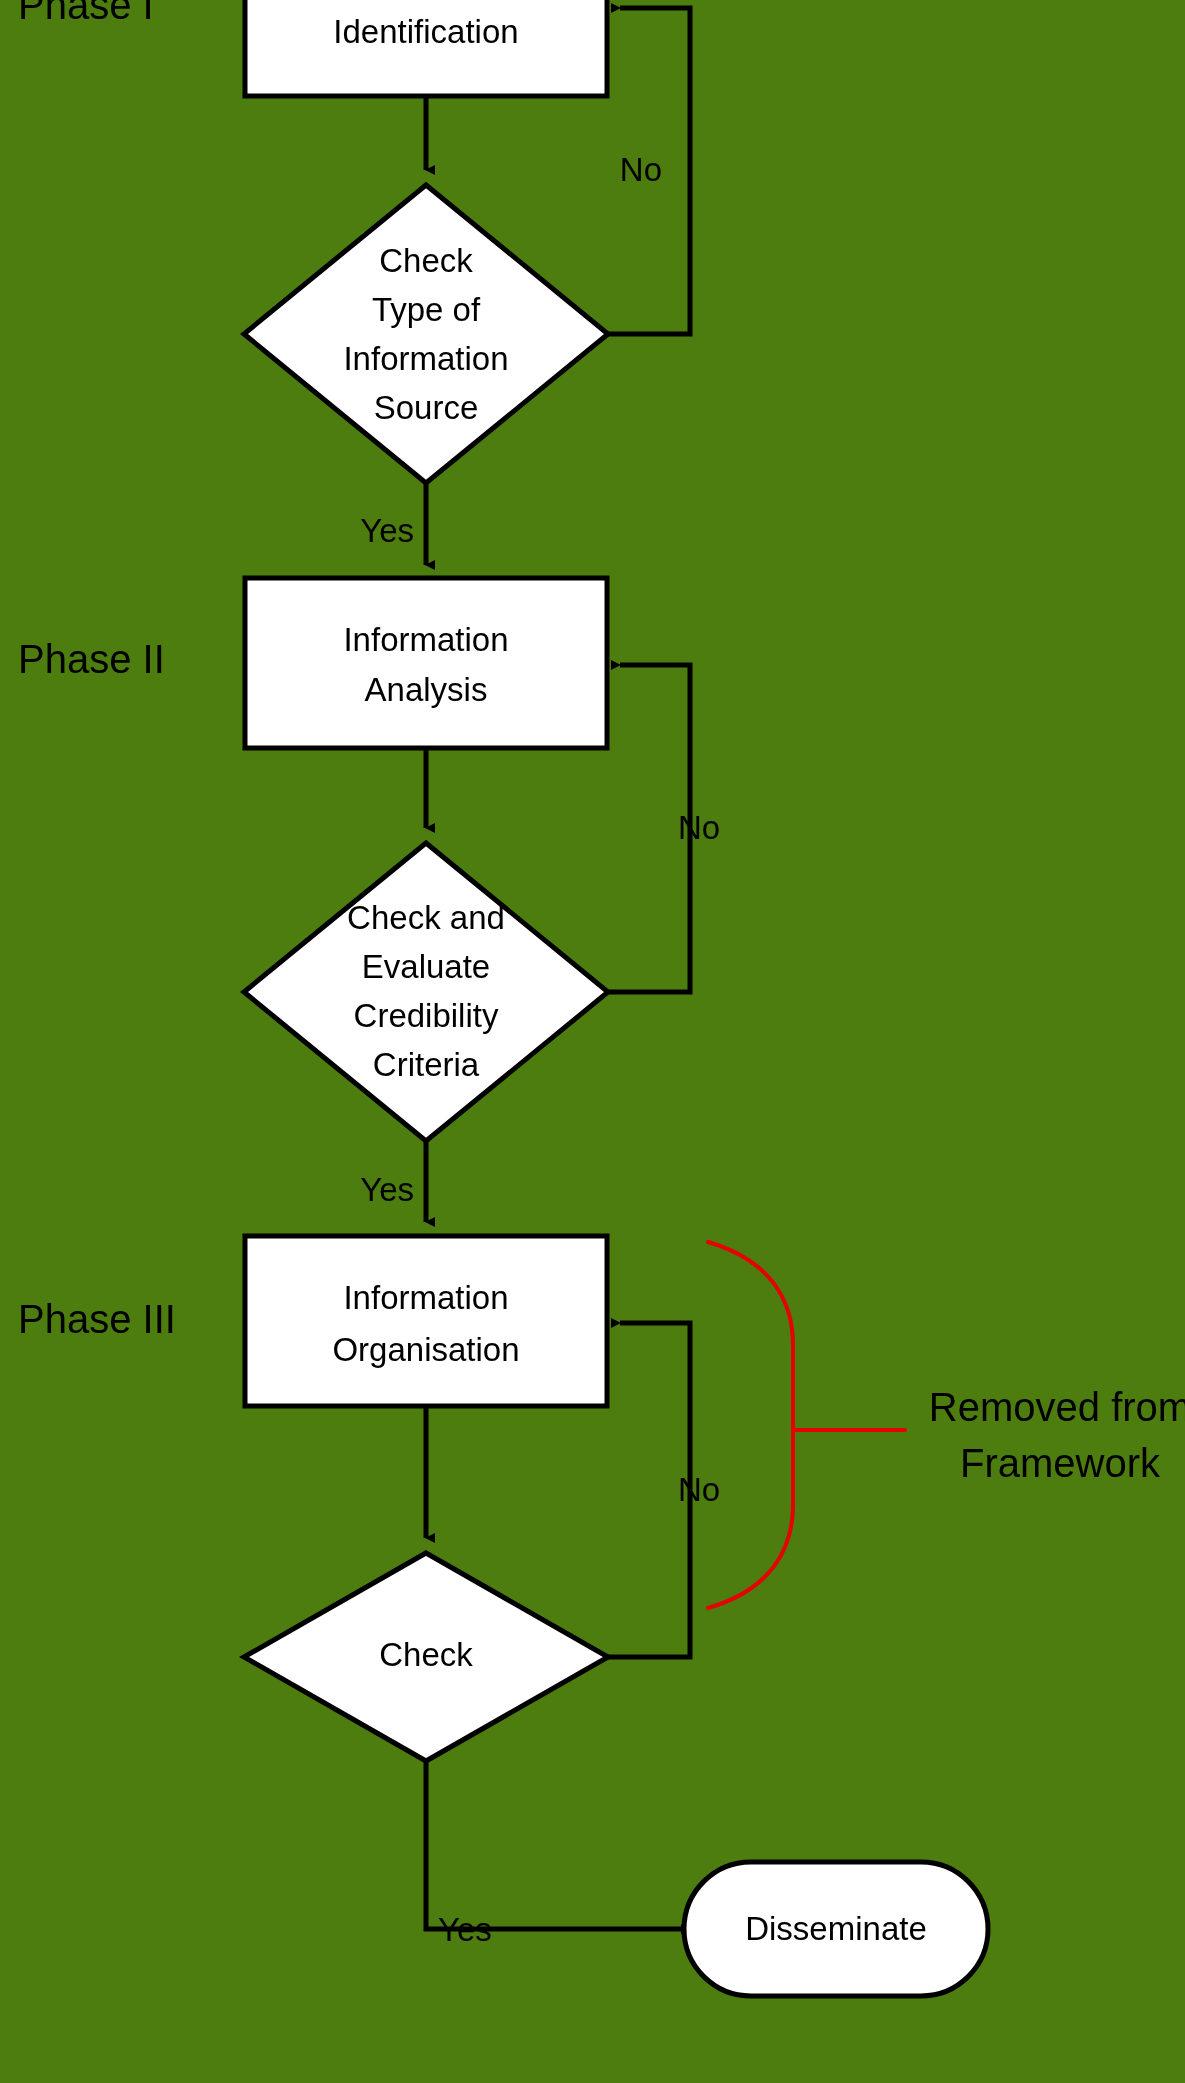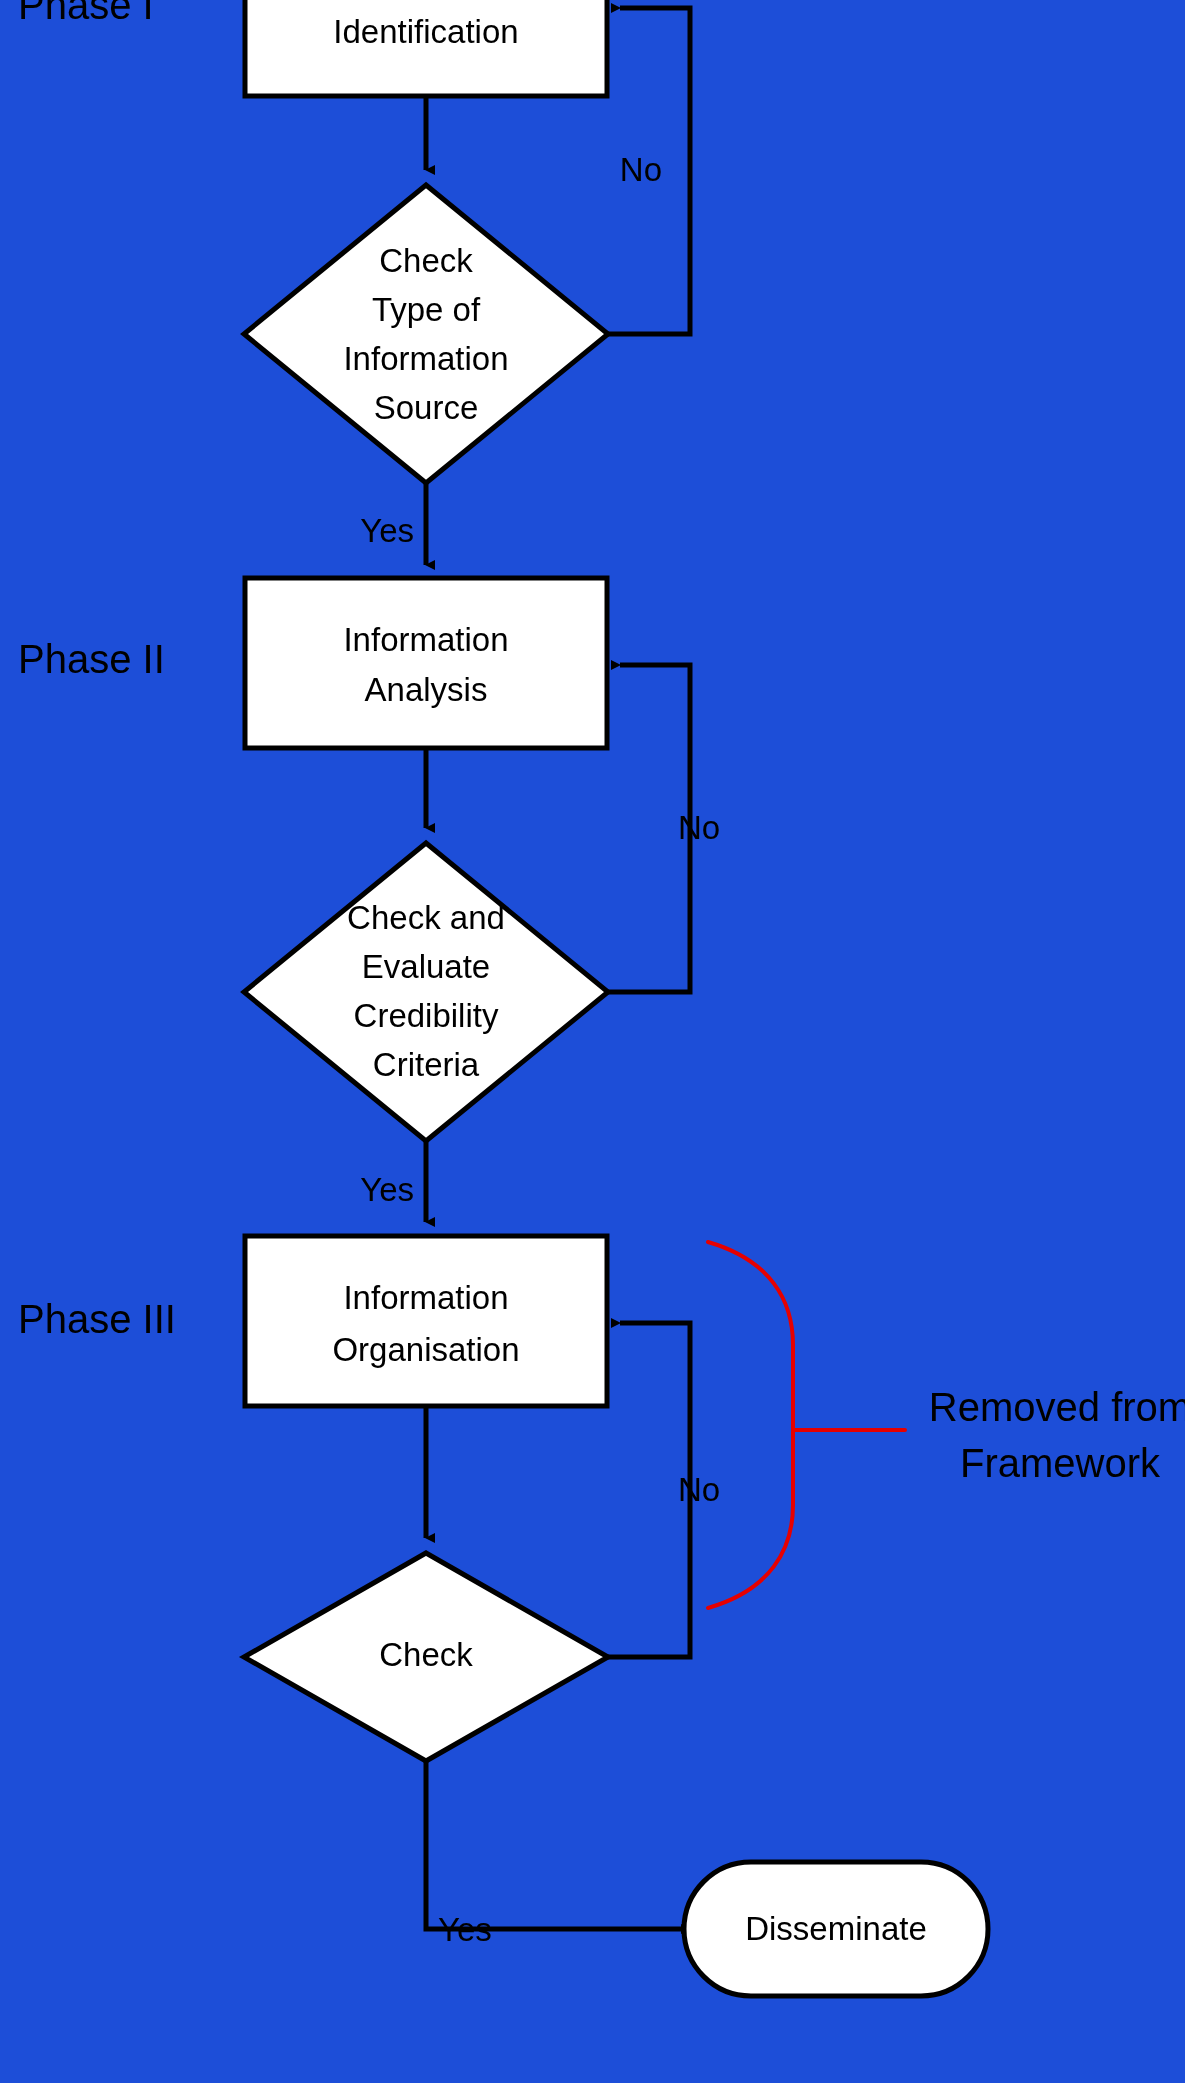--- a/index.html
+++ b/index.html
@@ -7,21 +7,21 @@
     padding: 0;
     background: #ffffff;
   }
   body {
     font-family: "Liberation Sans", "DejaVu Sans", sans-serif;
   }
   #canvas {
     position: relative;
     width: 1185px;
     height: 2083px;
-    background: #1d4ed8;
+    background: #4d7c0f;
     overflow: hidden;
   }
   #flow {
     position: absolute;
     left: 0;
     top: 0;
     width: 1185px;
     height: 2083px;
   }
   .nodetext {

